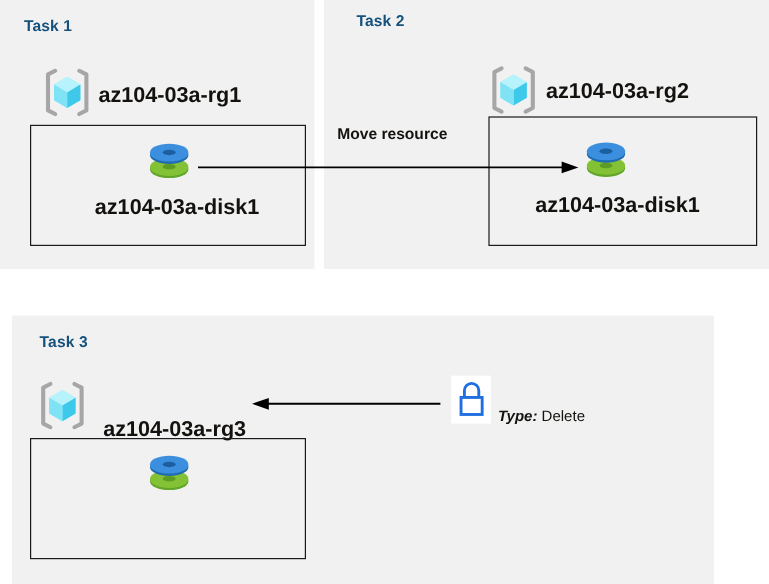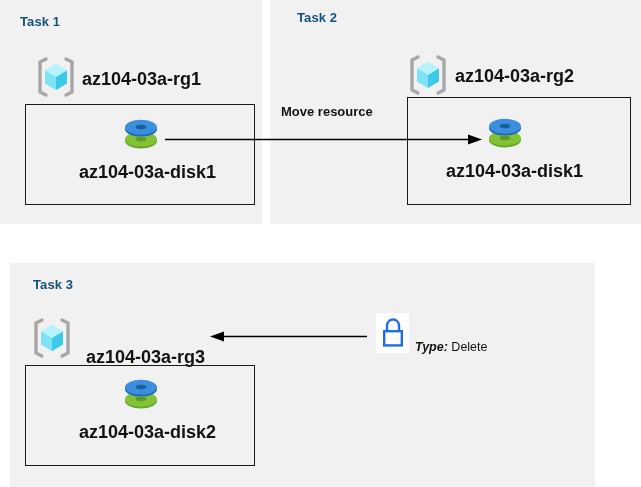--- a/index.html
+++ b/index.html
@@ -162,21 +162,20 @@
   <div class="icon-wrap" style="left:122px; top:374px; width:38px; height:40px;">
     <svg width="38" height="40" viewBox="0 0 38 40">
       <ellipse cx="19" cy="27" rx="16" ry="7.4" fill="#61a62a"></ellipse>
       <ellipse cx="19" cy="25.2" rx="16" ry="7.4" fill="#84c235"></ellipse>
       <ellipse cx="19" cy="25.0" rx="5.4" ry="2.3" fill="#5d9b25"></ellipse>
       <ellipse cx="19" cy="15.2" rx="16" ry="7.4" fill="#1f6cb0"></ellipse>
       <ellipse cx="19" cy="13.2" rx="16" ry="7.4" fill="#3b8fde"></ellipse>
       <ellipse cx="19" cy="13.0" rx="5.4" ry="2.3" fill="#1b5f9e"></ellipse>
     </svg>
   </div>
-  <div class="node-label" style="left:79px; top:422px;">az104-03a-disk2</div>
 
   <div class="connector" style="left:205px; top:327px; width:165px; height:20px;">
     <svg width="165" height="20" viewBox="0 0 165 20">
       <line x1="18" y1="9.5" x2="162" y2="9.5" stroke="#000000" stroke-width="1.6"></line>
       <polygon points="5,9.5 19,4.6 19,14.4" fill="#000000"></polygon>
     </svg>
   </div>
 
   <div class="lock-bg" style="left:376px; top:313px; width:33px; height:40px;"></div>
   <div class="icon-wrap" style="left:378px; top:315px; width:30px; height:36px;">

